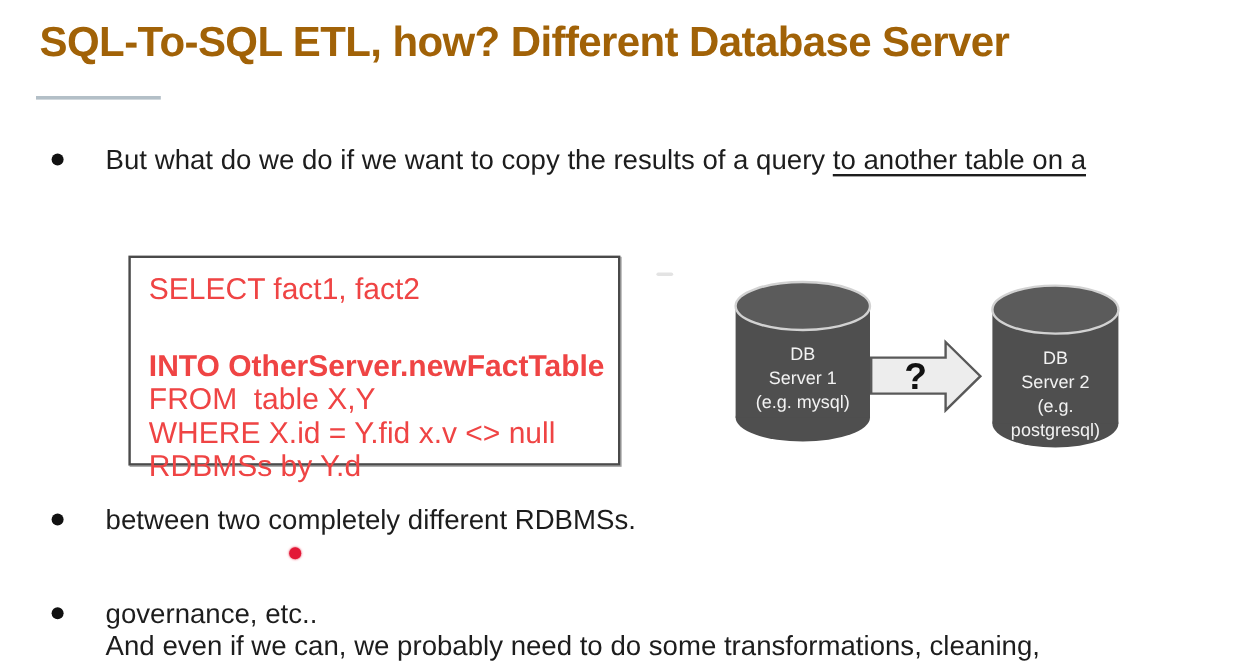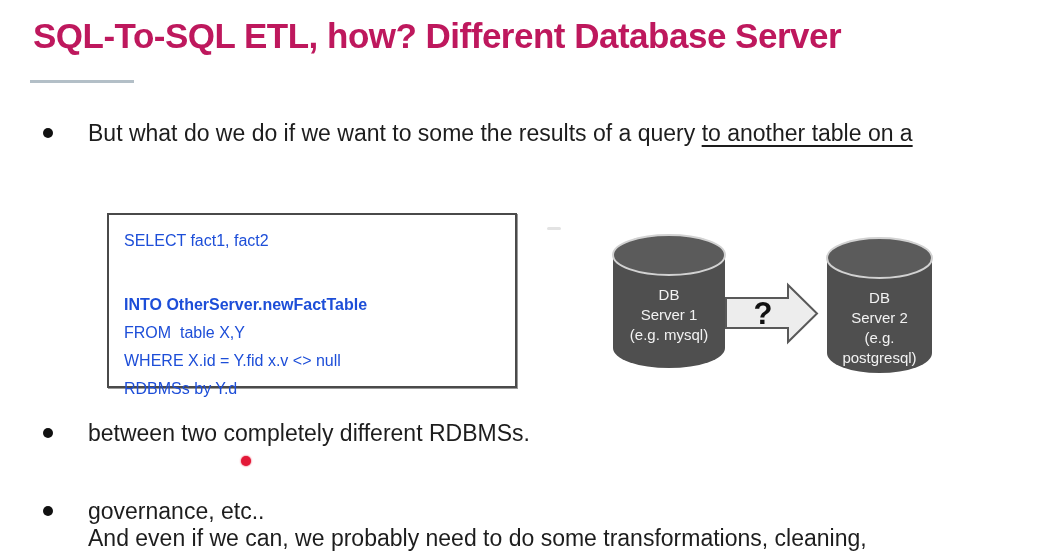--- a/index.html
+++ b/index.html
@@ -2,51 +2,51 @@
 <html><head>
 <meta charset="utf-8">
 <style>
   html,body{margin:0;padding:0;background:#fff;}
   .slide{
     position:relative;width:1047px;height:556px;background:#ffffff;overflow:hidden;
     font-family:"Liberation Sans",sans-serif;color:#212121;
   }
   .title{
     position:absolute;left:33px;top:16px;font-size:35px;font-weight:700;
-    color:#be185d;letter-spacing:-0.5px;white-space:pre;
+    color:#a16207;letter-spacing:-0.5px;white-space:pre;
   }
   .divider{position:absolute;left:30px;top:80px;width:104px;height:3px;background:#b3bfc7;}
   .bullet-dot{position:absolute;width:10px;height:10px;border-radius:50%;background:#111;}
   .bullet-text{position:absolute;left:88px;font-size:23px;line-height:27px;color:#1d1d1d;}
   .bullet-text .line{white-space:pre;height:27px;}
   .u{text-decoration:underline;text-underline-offset:4px;text-decoration-thickness:1.5px;}
   .code-box{
     position:absolute;left:107px;top:213px;width:410px;height:175px;box-sizing:border-box;
     border:2px solid #4a4a4a;background:#fff;padding:12px 0 0 15px;
     box-shadow:1px 1px 0 #9a9a9a;
   }
-  .code-line{font-size:16px;line-height:28px;color:#1d4ed8;white-space:pre;}
+  .code-line{font-size:25px;line-height:28px;color:#ef4444;white-space:pre;}
   .code-line.bold{font-weight:700;margin-top:36px;}
   .stray-dash{position:absolute;left:547px;top:227px;width:14px;height:3px;background:#e3e3e3;border-radius:2px;}
   .diagram{position:absolute;left:605px;top:228px;width:335px;height:150px;}
   .diagram text{font-family:"Liberation Sans",sans-serif;}
   .laser-dot{position:absolute;left:241px;top:456px;width:10px;height:10px;border-radius:50%;
     background:#e31837;box-shadow:0 0 2px #e31837;}
 </style>
 </head>
 <body>
 
 <div class="slide">
 
   <div class="title">SQL-To-SQL ETL, how? Different Database Server</div>
   <div class="divider"></div>
 
   <div class="bullet-dot" style="left:43px;top:128px;"></div>
   <div class="bullet-text" style="top:120px;">
-    <div class="line"><span>But what do we do if we want to some the results of a query </span><span class="u">to another table on a</span><span></span></div>
+    <div class="line"><span>But what do we do if we want to copy the results of a query </span><span class="u">to another table on a</span><span></span></div>
   </div>
 
   <div class="code-box">
     <div class="code-line">SELECT fact1, fact2</div>
     <div class="code-line bold">INTO OtherServer.newFactTable</div>
     <div class="code-line">FROM  table X,Y</div>
     <div class="code-line">WHERE X.id = Y.fid x.v &lt;&gt; null</div>
     <div class="code-line">RDBMSs by Y.d</div>
   </div>
 

